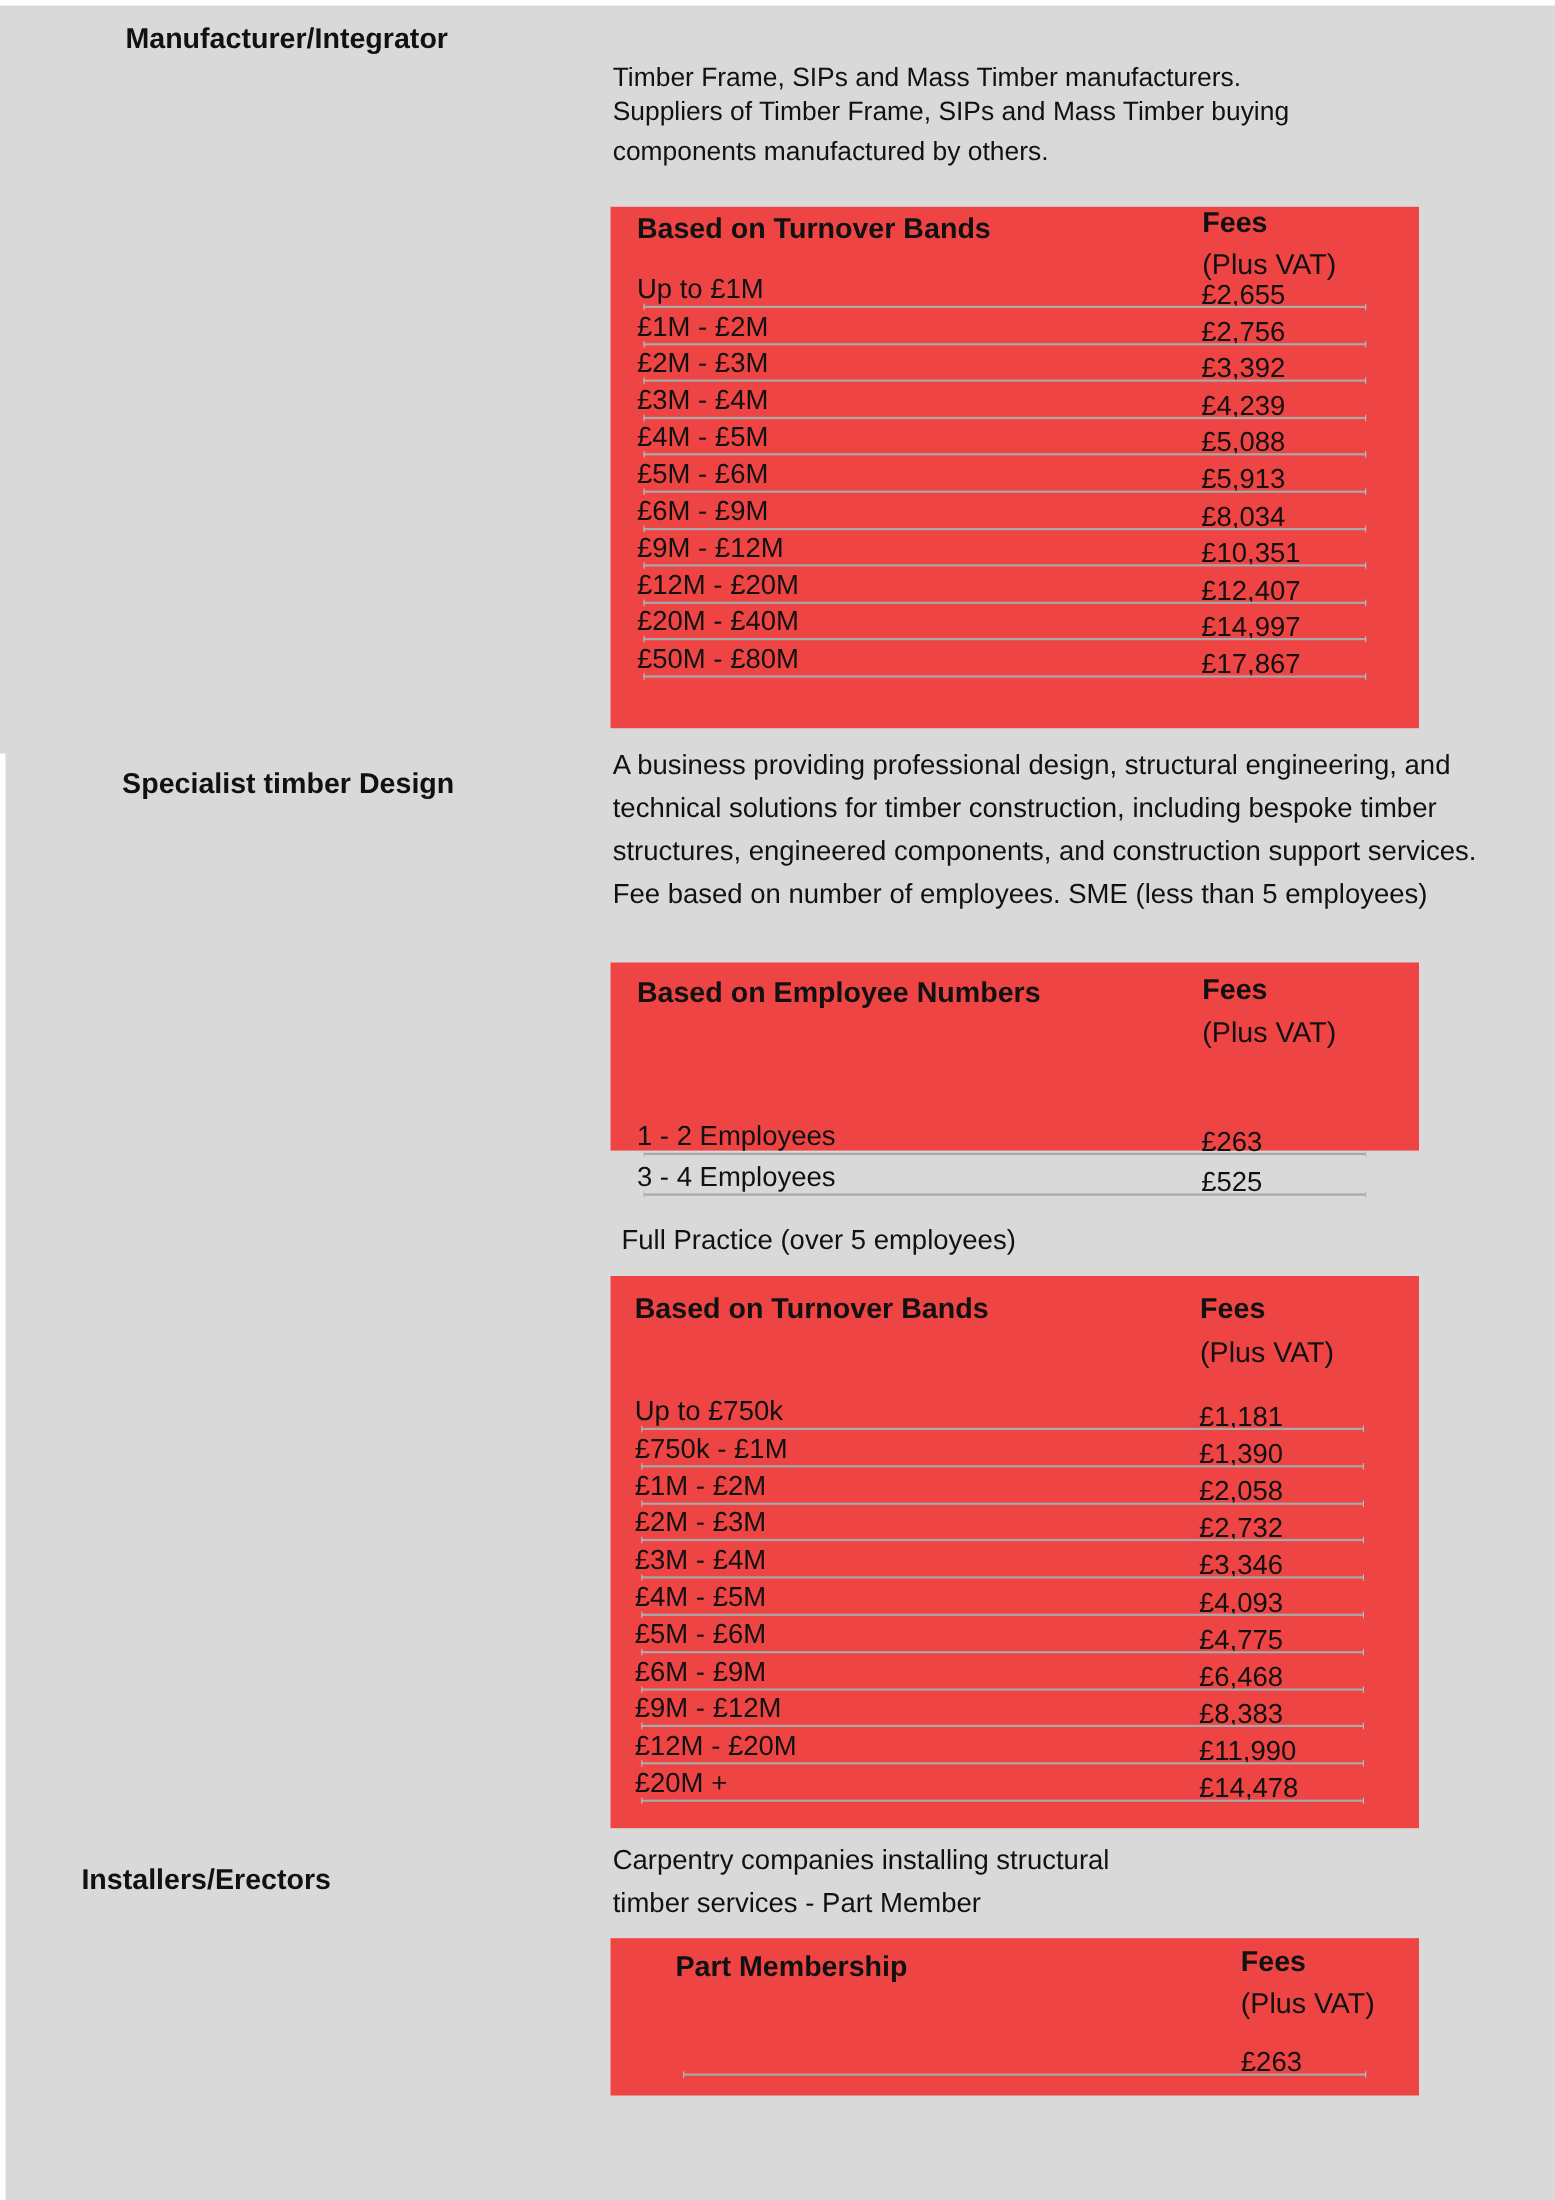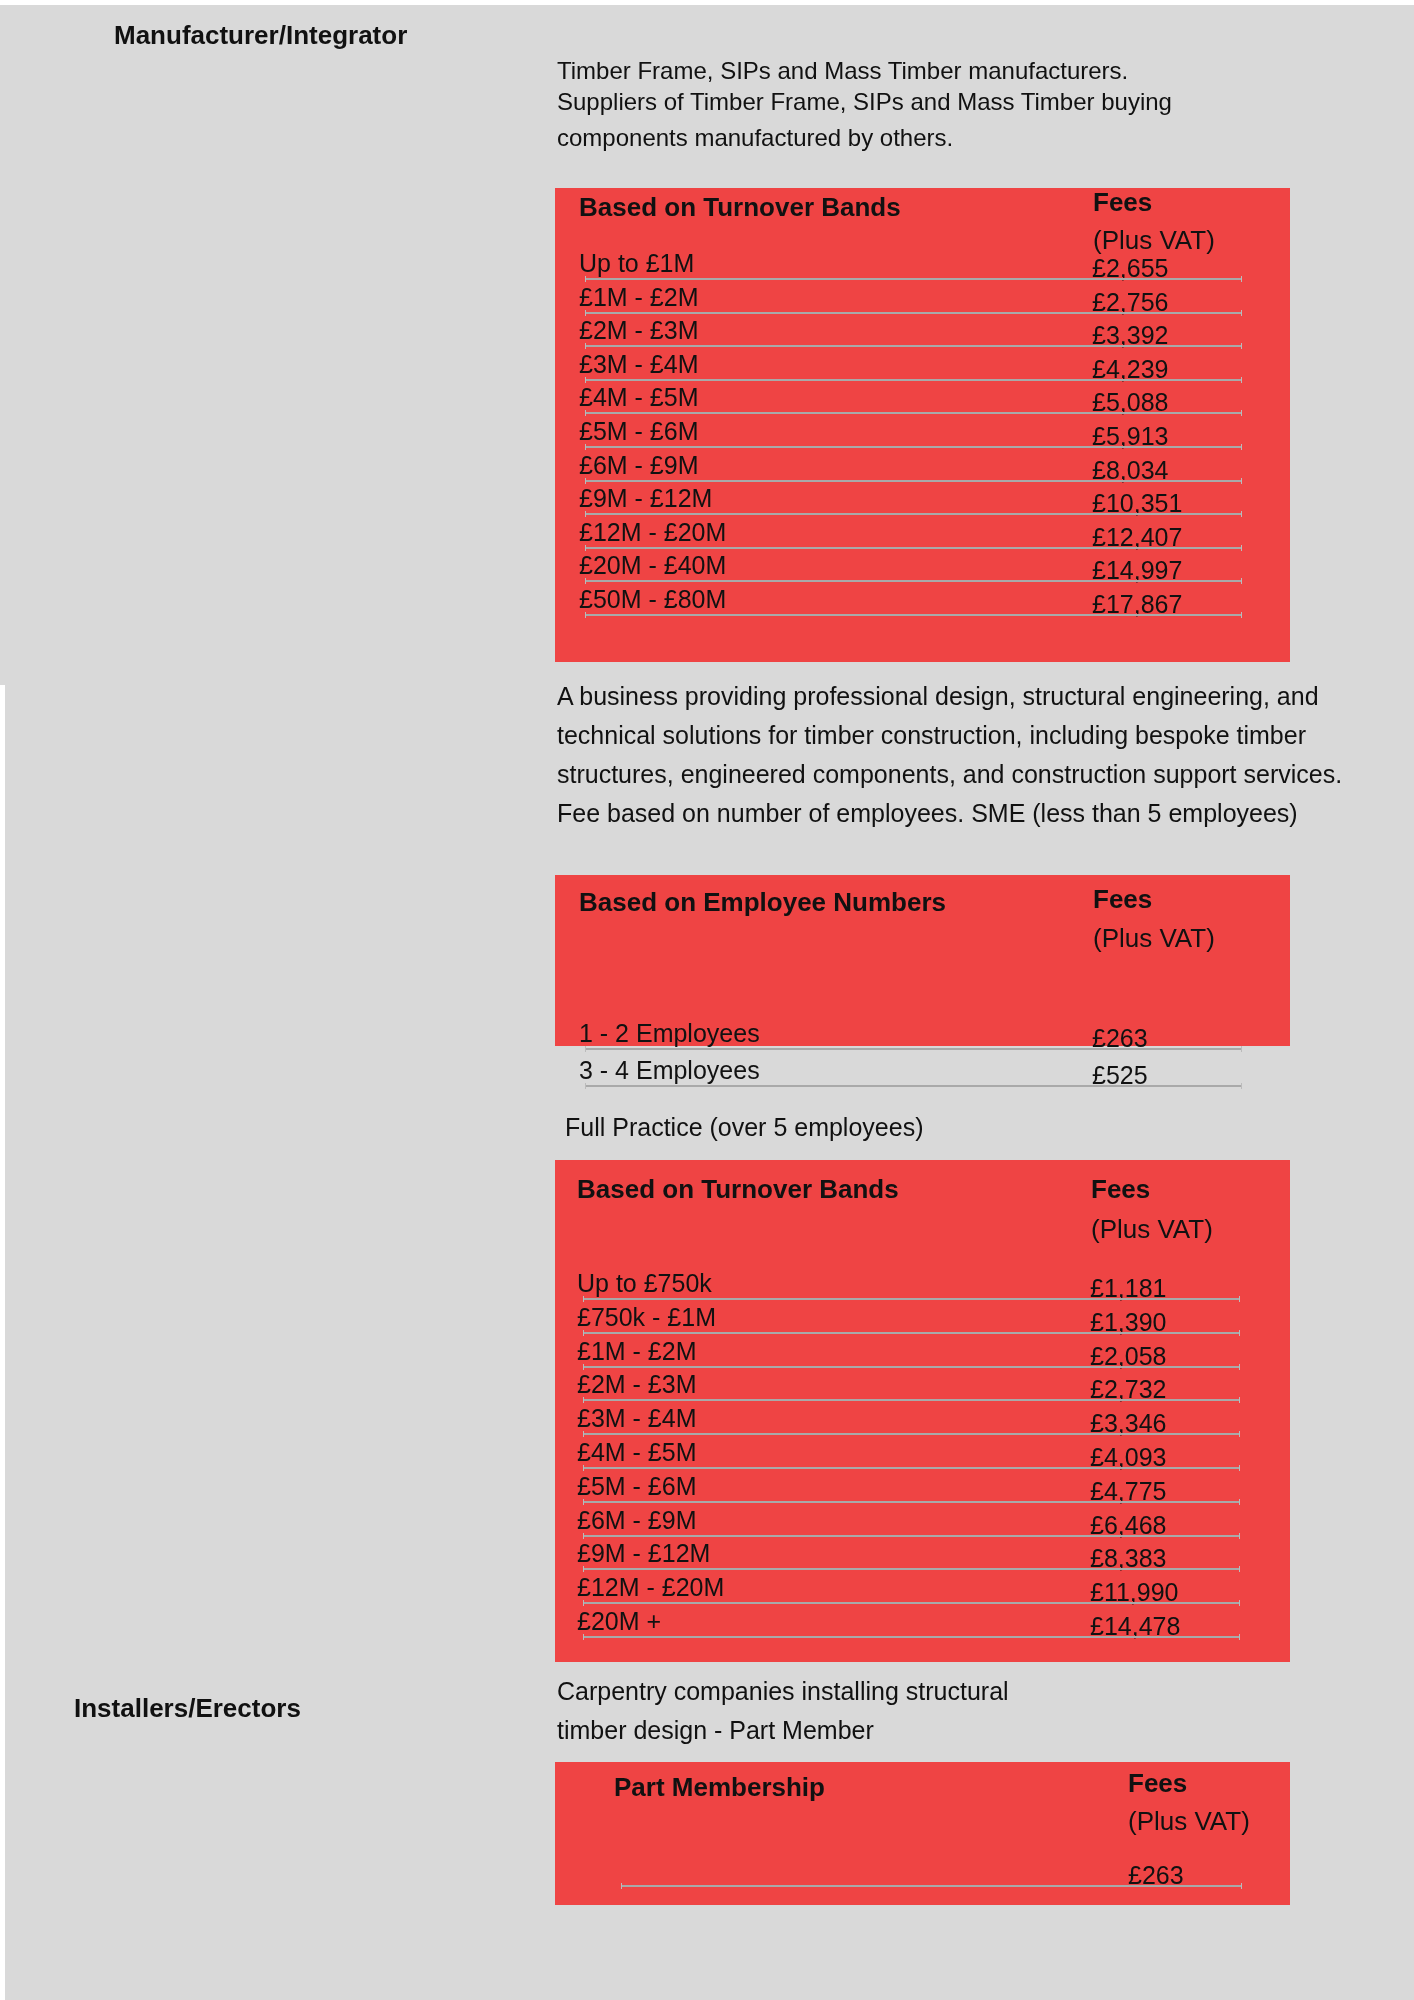--- a/index.html
+++ b/index.html
@@ -103,20 +103,21 @@
           <span class="band">£50M - £80M</span>
           <span class="fee">£17,867</span>
           <div class="rule"></div>
         </div>
       </div>
   </div>
 </section>
 
 <section>
   <div class="cat-label" style="left:111px; top:692px;">
+    <div>Specialist timber Design</div>
   </div>
   <div class="desc" style="left:557px; top:677px; width:810px;">A business providing professional design, structural engineering, and technical solutions for timber construction, including bespoke timber structures, engineered components, and construction support services. Fee based on number of employees. SME (less than 5 employees)</div>
 
   <div class="fee-table" style="top:875px; height:171px;">
     <div class="th-left" style="left:24px; top:10px;">Based on Employee Numbers</div>
     <div class="th-fees" style="left:538px; top:7px;">Fees</div>
     <div class="th-vat" style="left:538px; top:46px;">(Plus VAT)</div>
     <div id="sme-rows">
         <div class="row" style="top: 142px; left: 24px;">
           <span class="band">1 - 2 Employees</span>
@@ -194,21 +195,21 @@
           <div class="rule"></div>
         </div>
       </div>
   </div>
 </section>
 
 <section>
   <div class="cat-label" style="left:74px; top:1688px;">Installers/Erectors</div>
   <div class="desc" style="left:557px; top:1672px; width:560px;">
     <div>Carpentry companies installing structural</div>
-    <div>timber design - Part Member</div>
+    <div>timber services - Part Member</div>
   </div>
 
   <div class="fee-table" style="top:1762px; height:143px;">
     <div class="th-left" style="left:59px; top:8px;">Part Membership</div>
     <div class="th-fees" style="left:573px; top:4px;">Fees</div>
     <div class="th-vat" style="left:573px; top:42px;">(Plus VAT)</div>
     <div class="row" style="left:60px; top:92px; width:627px;">
       <span class="fee" style="left:513px;">£263</span>
       <div class="rule"></div>
     </div>

